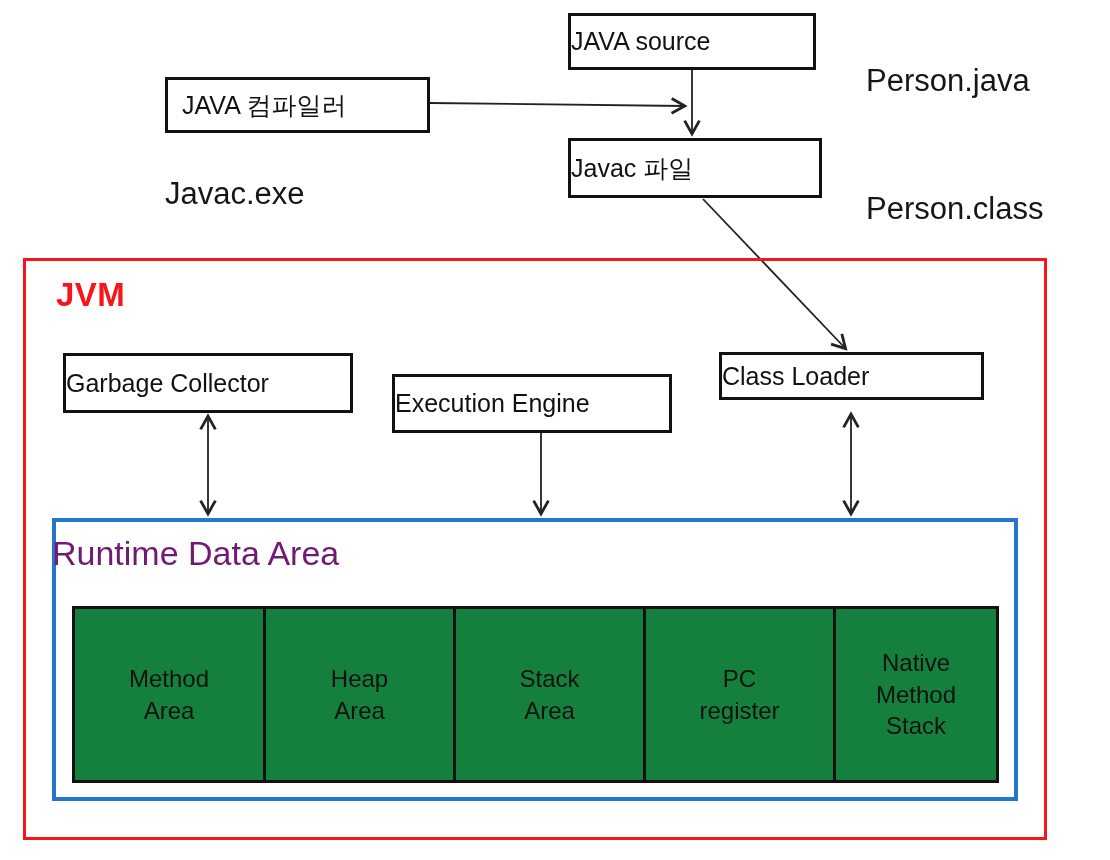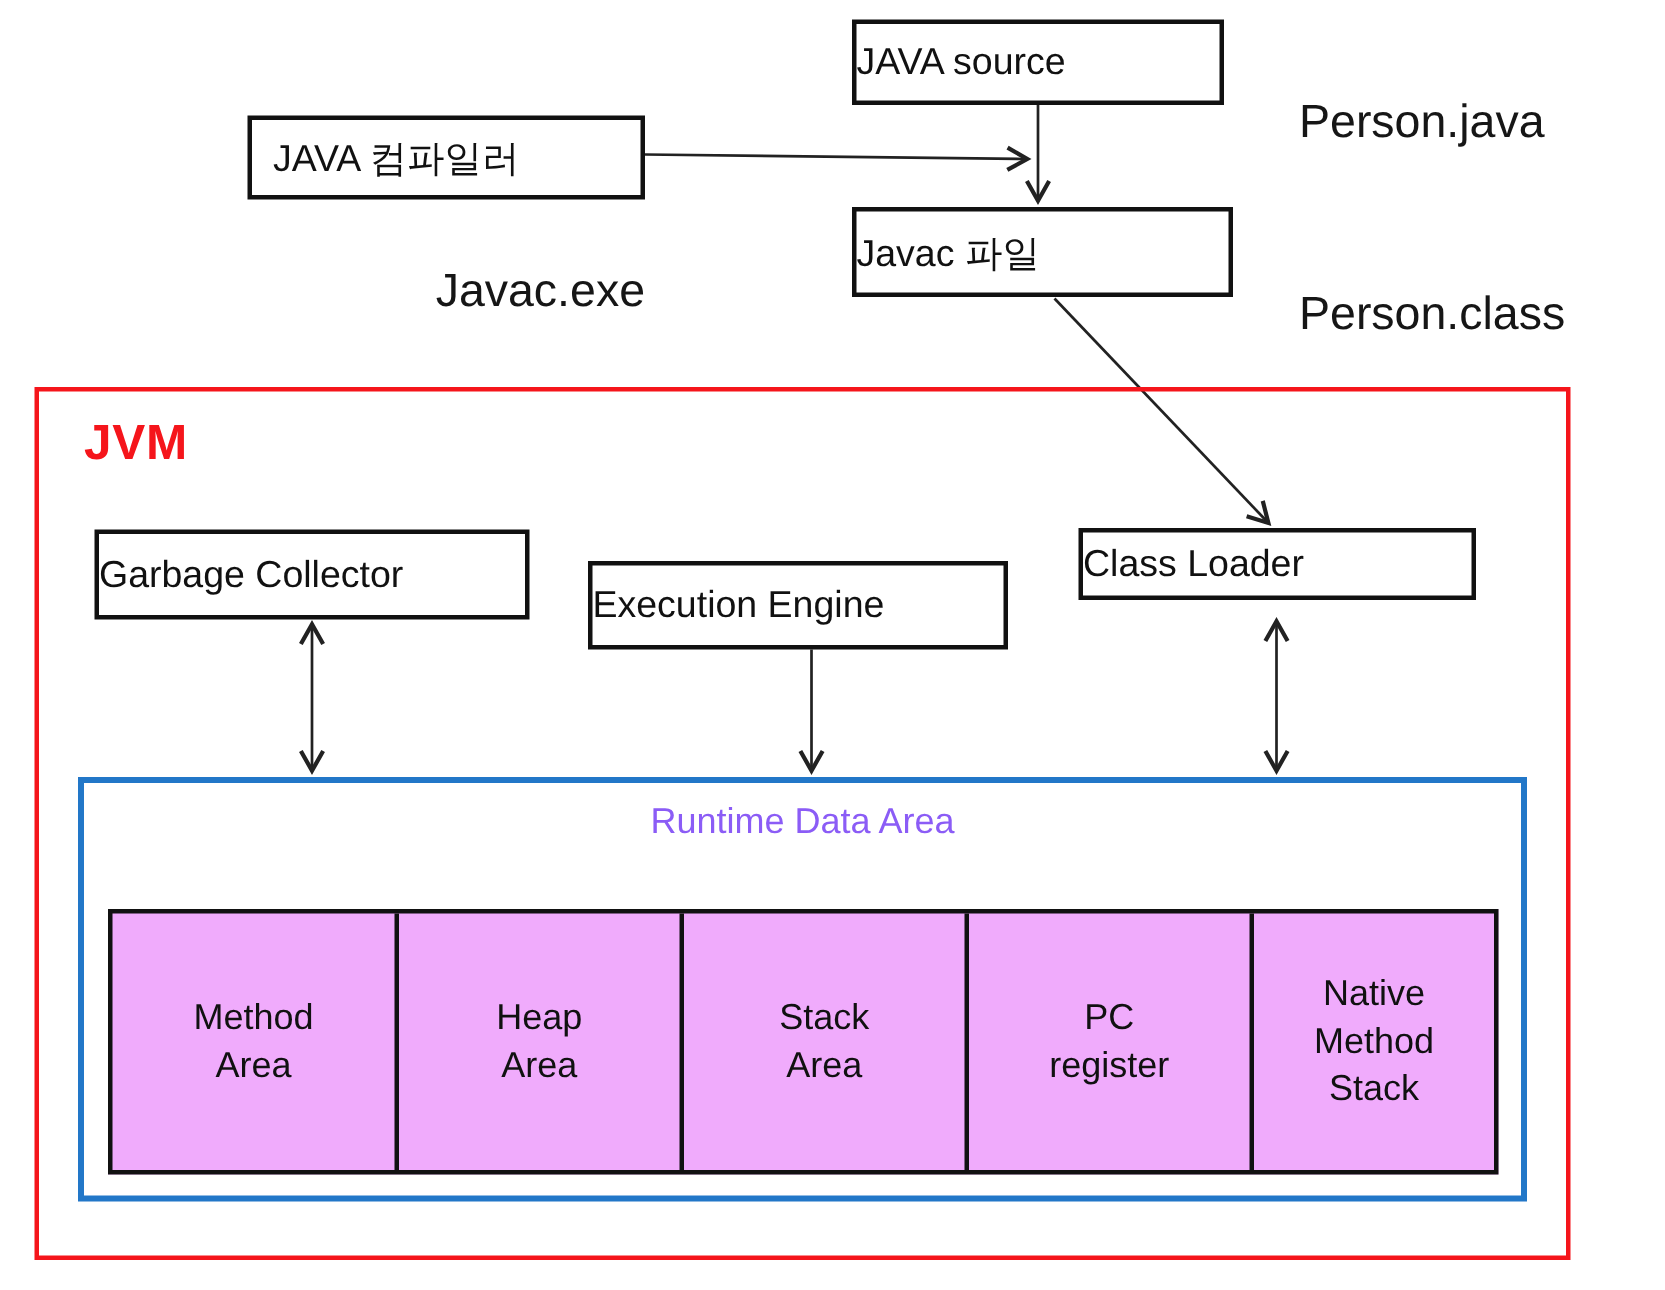--- a/index.html
+++ b/index.html
@@ -61,32 +61,32 @@
     left: 52px; top: 518px;
     width: 966px; height: 283px;
     border: 4px solid #2277C8;
     box-sizing: border-box;
     background: #ffffff;
   }
   .rda-title {
     position: absolute;
     left: 52px; top: 534px;
     width: 966px;
-    text-align: center;
-    font-size: 24px;
-    color: #8b5cf6;
+    text-align: left;
+    font-size: 34px;
+    color: #701a75;
   }
   .rda-table {
     position: absolute;
     left: 72px; top: 606px;
     width: 927px; height: 177px;
     border: 3px solid #111111;
     box-sizing: border-box;
     display: flex;
-    background: #f0abfc;
+    background: #15803d;
   }
   .rda-cell {
     border-right: 3px solid #111111;
     display: flex;
     align-items: center;
     justify-content: center;
     text-align: center;
     font-size: 24px;
     line-height: 1.32;
     color: #111111;
@@ -124,21 +124,21 @@
   </svg>
 
   <div class="node-box" style="left:568px; top:13px; width:248px; height:57px;">
     <span>JAVA source</span>
   </div>
   <div class="side-label" style="left:866px; top:28px;">Person.java</div>
 
   <div class="node-box" style="left:165px; top:77px; width:265px; height:56px;padding-left:14px;">
     <span>JAVA 컴파일러</span>
   </div>
-  <div class="side-label" style="left:165px; top:141px; width:265px; text-align:right;">Javac.exe</div>
+  <div class="side-label" style="left:165px; top:141px; width:265px; text-align:left;">Javac.exe</div>
 
   <div class="node-box" style="left:568px; top:138px; width:254px; height:60px;">
     <span>Javac 파일</span>
   </div>
   <div class="side-label" style="left:866px; top:156px;">Person.class</div>
 
   <div class="jvm-box"></div>
   <div class="jvm-label">JVM</div>
 
   <div class="node-box" style="left:63px; top:353px; width:290px; height:60px;">

